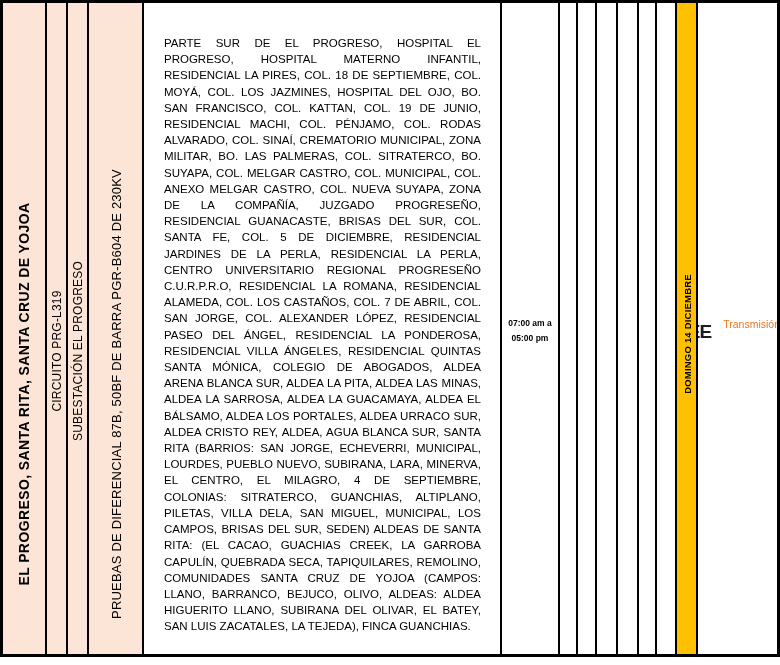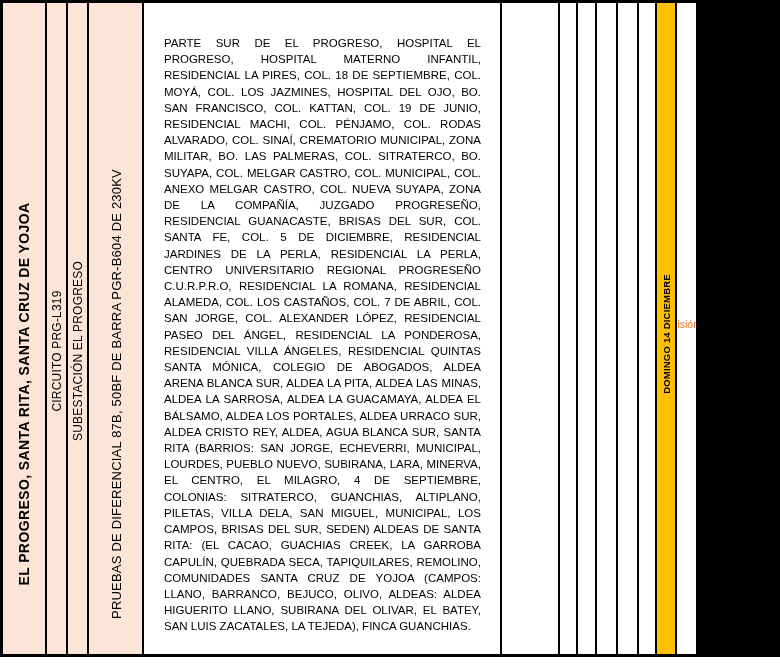--- a/index.html
+++ b/index.html
@@ -80,20 +80,26 @@
     </div>
 
     <div class="cell peach vcell v-work">
       <span>PRUEBAS DE DIFERENCIAL 87B, 50BF DE BARRA PGR-B604 DE 230KV</span>
     </div>
 
     <div class="cell areas-cell">
       <p>PARTE SUR DE EL PROGRESO, HOSPITAL EL PROGRESO, HOSPITAL MATERNO INFANTIL, RESIDENCIAL LA PIRES, COL. 18 DE SEPTIEMBRE, COL. MOYÁ, COL. LOS JAZMINES, HOSPITAL DEL OJO, BO. SAN FRANCISCO, COL. KATTAN, COL. 19 DE JUNIO, RESIDENCIAL MACHI, COL. PÉNJAMO, COL. RODAS ALVARADO, COL. SINAÍ, CREMATORIO MUNICIPAL, ZONA MILITAR, BO. LAS PALMERAS, COL. SITRATERCO, BO. SUYAPA, COL. MELGAR CASTRO, COL. MUNICIPAL, COL. ANEXO MELGAR CASTRO, COL. NUEVA SUYAPA, ZONA DE LA COMPAÑÍA, JUZGADO PROGRESEÑO, RESIDENCIAL GUANACASTE, BRISAS DEL SUR, COL. SANTA FE, COL. 5 DE DICIEMBRE, RESIDENCIAL JARDINES DE LA PERLA, RESIDENCIAL LA PERLA, CENTRO UNIVERSITARIO REGIONAL PROGRESEÑO C.U.R.P.R.O, RESIDENCIAL LA ROMANA, RESIDENCIAL ALAMEDA, COL. LOS CASTAÑOS, COL. 7 DE ABRIL, COL. SAN JORGE, COL. ALEXANDER LÓPEZ, RESIDENCIAL PASEO DEL ÁNGEL, RESIDENCIAL LA PONDEROSA, RESIDENCIAL VILLA ÁNGELES, RESIDENCIAL QUINTAS SANTA MÓNICA, COLEGIO DE ABOGADOS, ALDEA ARENA BLANCA SUR, ALDEA LA PITA, ALDEA LAS MINAS, ALDEA LA SARROSA, ALDEA LA GUACAMAYA, ALDEA EL BÁLSAMO, ALDEA LOS PORTALES, ALDEA URRACO SUR, ALDEA CRISTO REY, ALDEA, AGUA BLANCA SUR, SANTA RITA (BARRIOS: SAN JORGE, ECHEVERRI, MUNICIPAL, LOURDES, PUEBLO NUEVO, SUBIRANA, LARA, MINERVA, EL CENTRO, EL MILAGRO, 4 DE SEPTIEMBRE, COLONIAS: SITRATERCO, GUANCHIAS, ALTIPLANO, PILETAS, VILLA DELA, SAN MIGUEL, MUNICIPAL, LOS CAMPOS, BRISAS DEL SUR, SEDEN) ALDEAS DE SANTA RITA: (EL CACAO, GUACHIAS CREEK, LA GARROBA CAPULÍN, QUEBRADA SECA, TAPIQUILARES, REMOLINO, COMUNIDADES SANTA CRUZ DE YOJOA (CAMPOS: LLANO, BARRANCO, BEJUCO, OLIVO, ALDEAS: ALDEA HIGUERITO LLANO, SUBIRANA DEL OLIVAR, EL BATEY, SAN LUIS ZACATALES, LA TEJEDA), FINCA GUANCHIAS.</p>
     </div>
 
+    <div class="cell time-cell">
+      <div class="time">
+        <span>07:00 am a</span><br>
+        <span>05:00 pm</span>
+      </div>
+    </div>
 
     <div class="cell"></div>
     <div class="cell"></div>
     <div class="cell"></div>
     <div class="cell"></div>
     <div class="cell"></div>
     <div class="cell"></div>
 
     <div class="cell amber vcell v-date">
       <span>DOMINGO 14 DICIEMBRE</span>

